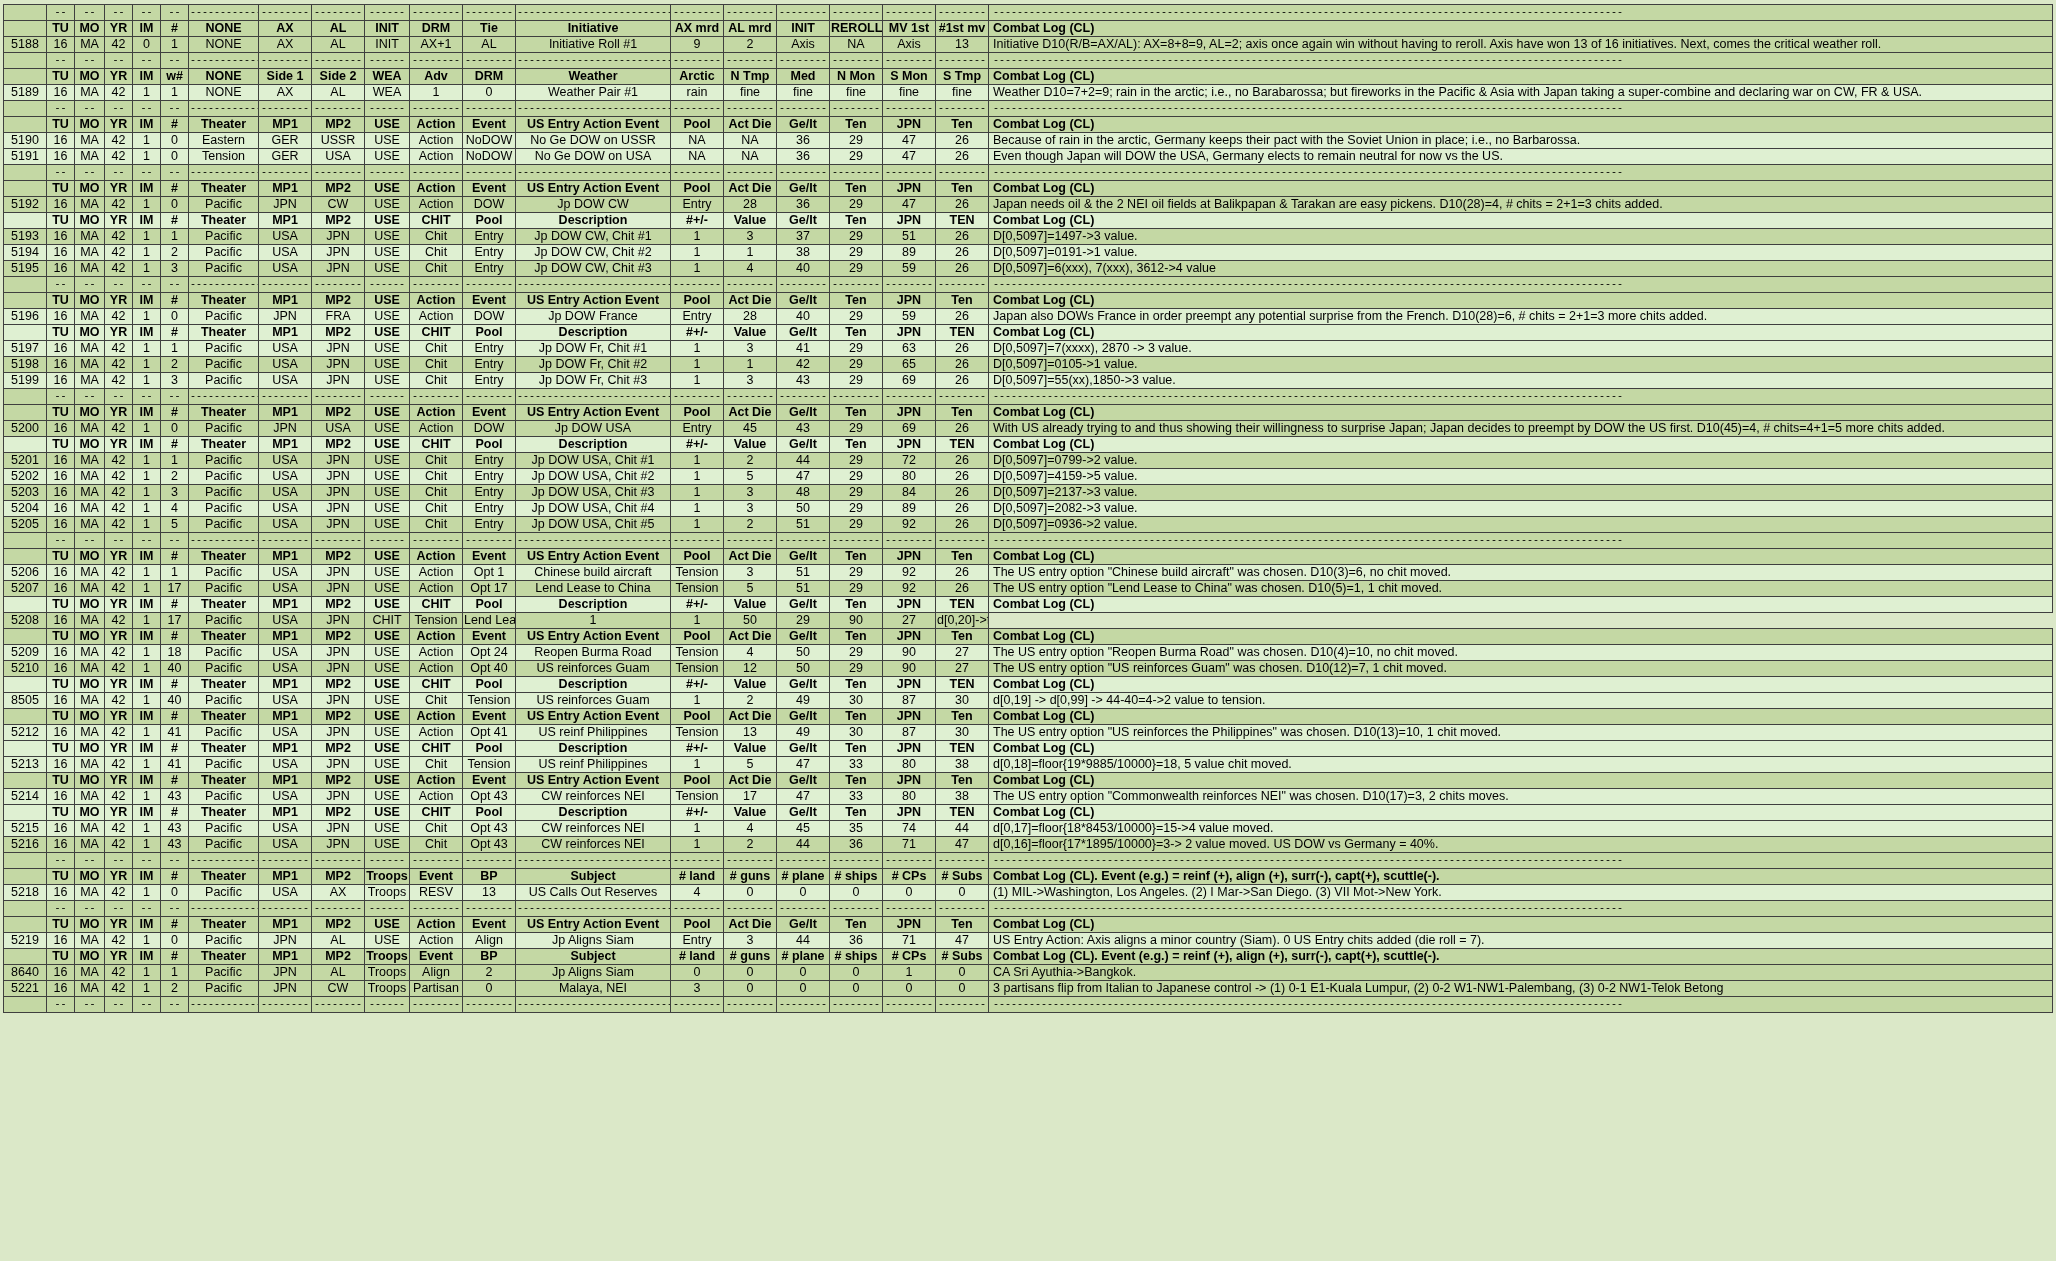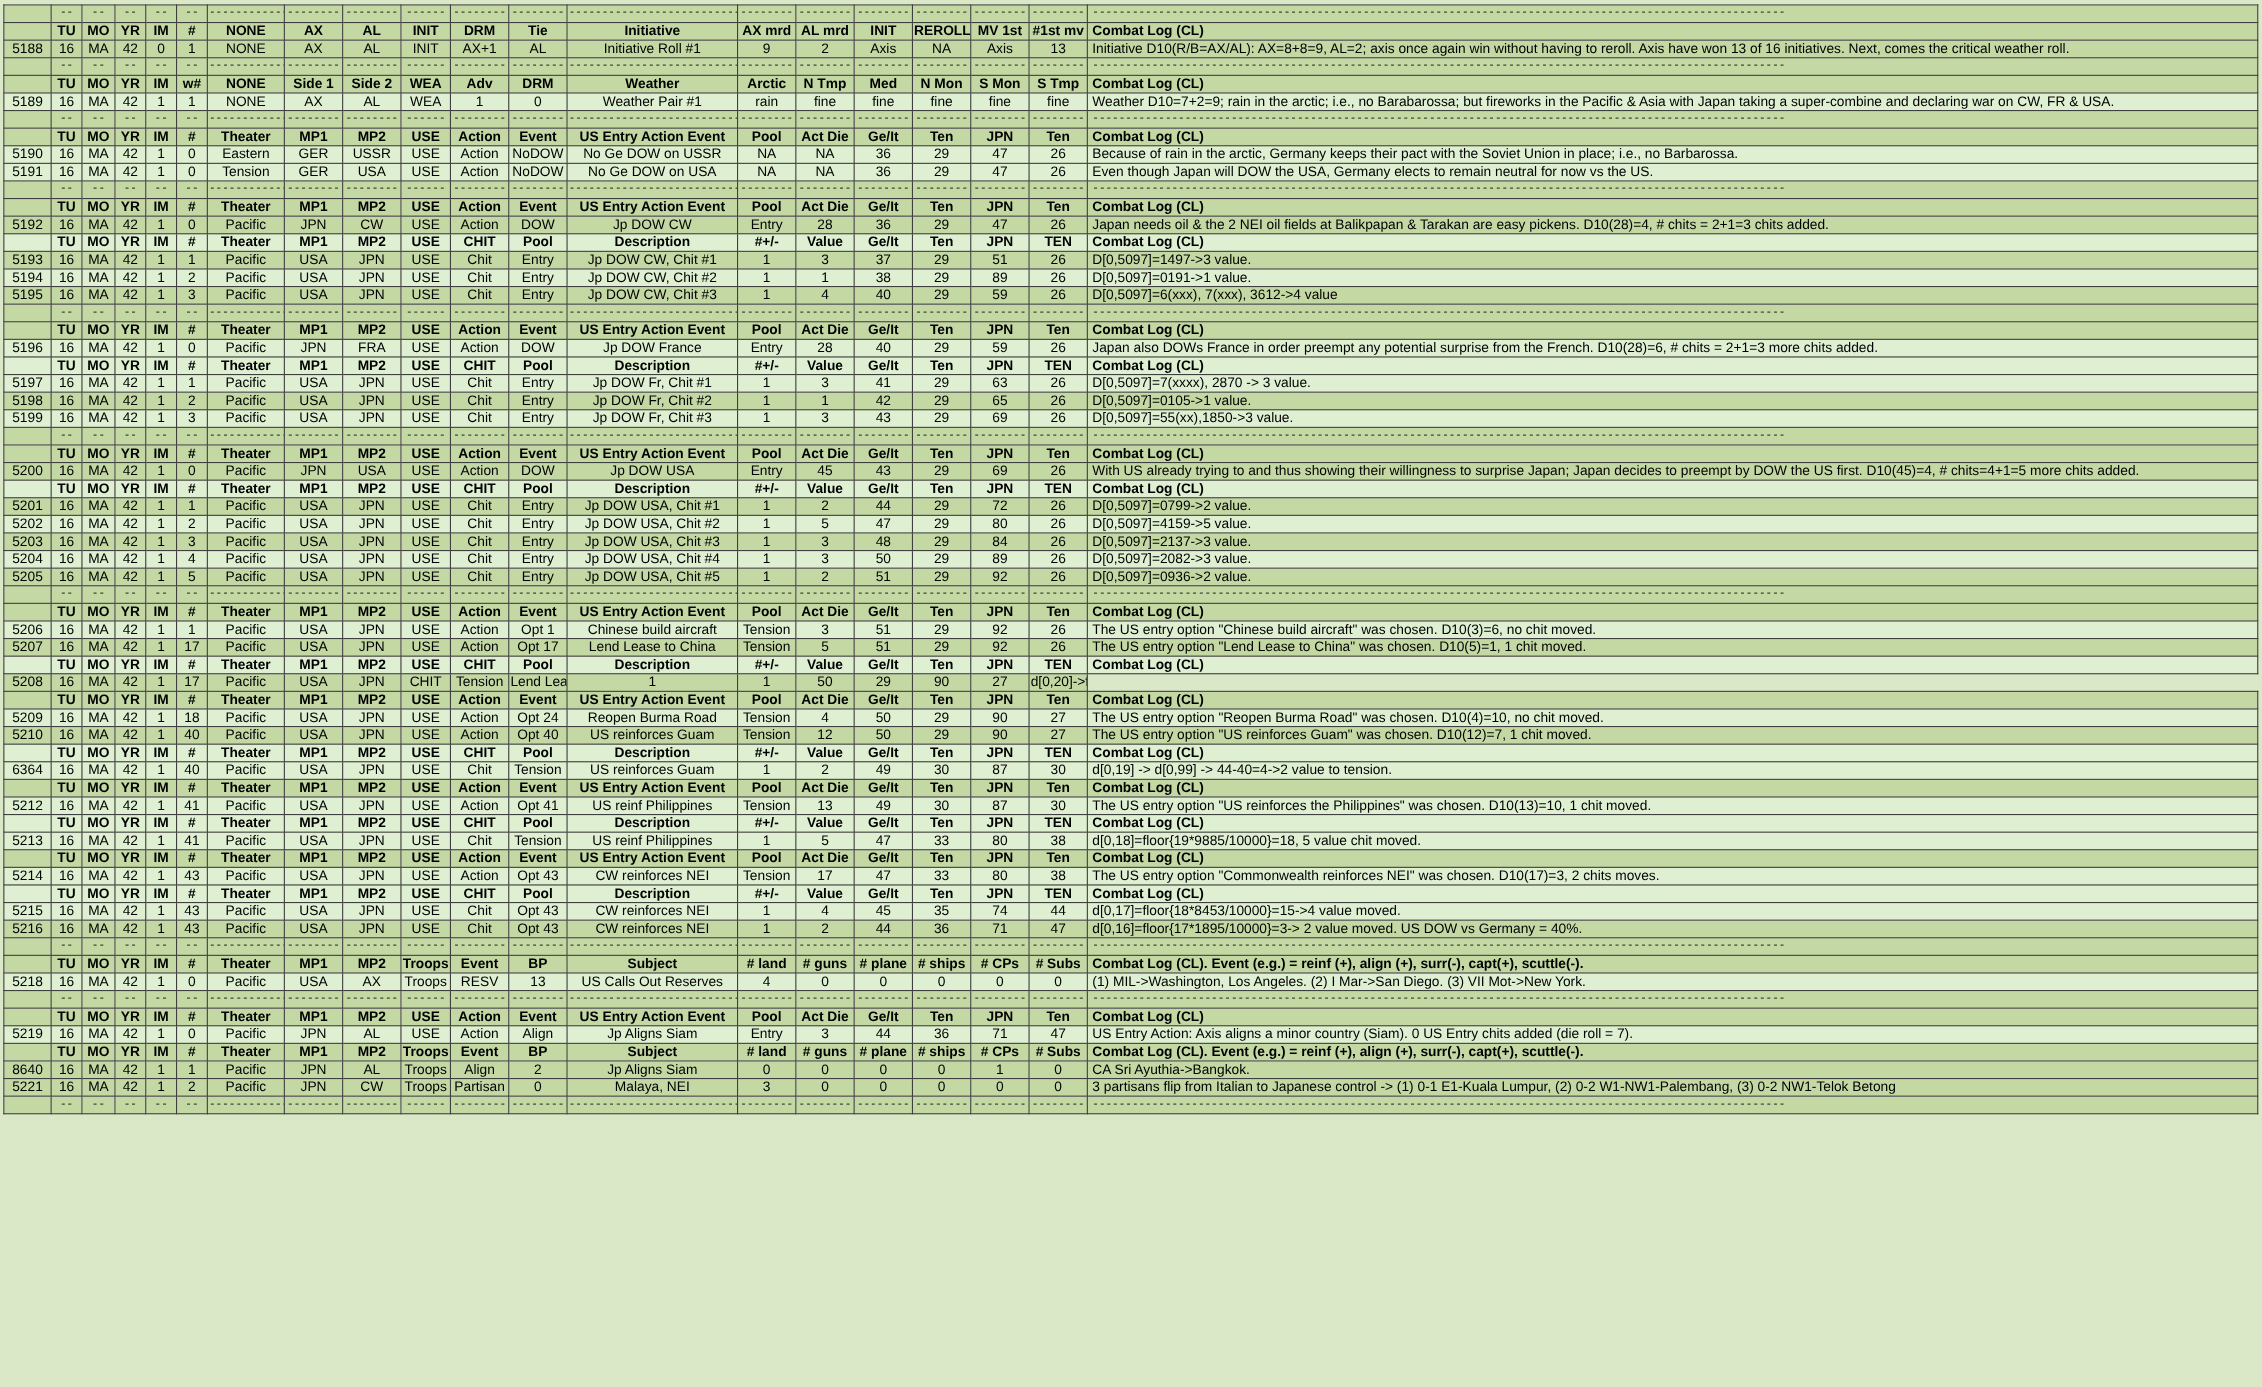--- a/index.html
+++ b/index.html
@@ -1013,21 +1013,21 @@
           <td>Description</td>
           <td>#+/-</td>
           <td>Value</td>
           <td>Ge/It</td>
           <td>Ten</td>
           <td>JPN</td>
           <td>TEN</td>
           <td class="cl">Combat Log (CL)</td>
         </tr>
         <tr class="light">
-          <td class="id">6364</td>
+          <td class="id">8505</td>
           <td>16</td>
           <td>MA</td>
           <td>42</td>
           <td>1</td>
           <td>40</td>
           <td>Pacific</td>
           <td>USA</td>
           <td>JPN</td>
           <td>USE</td>
           <td>Chit</td>

